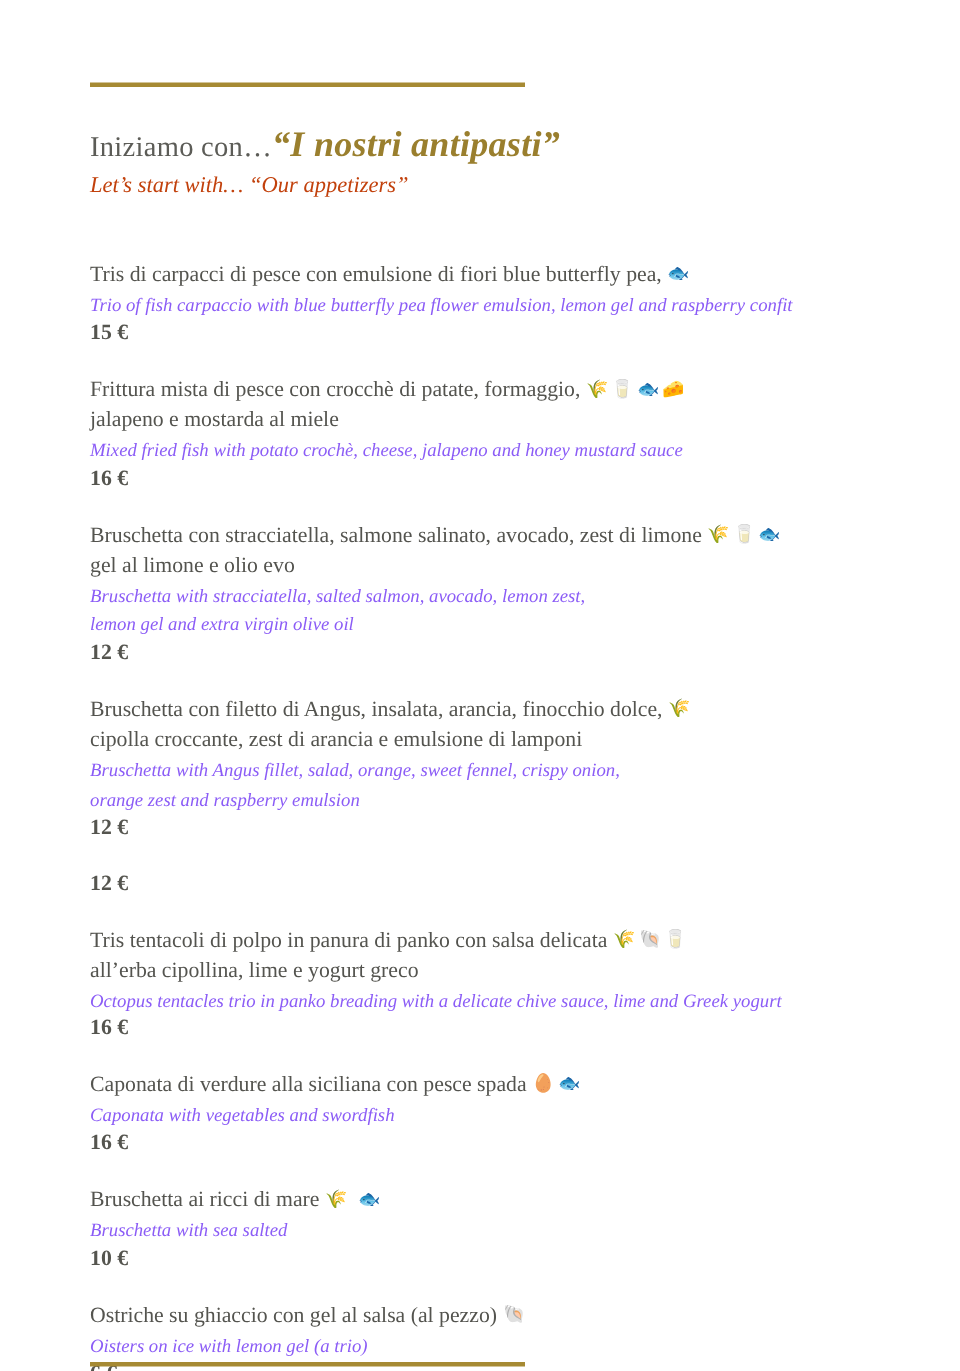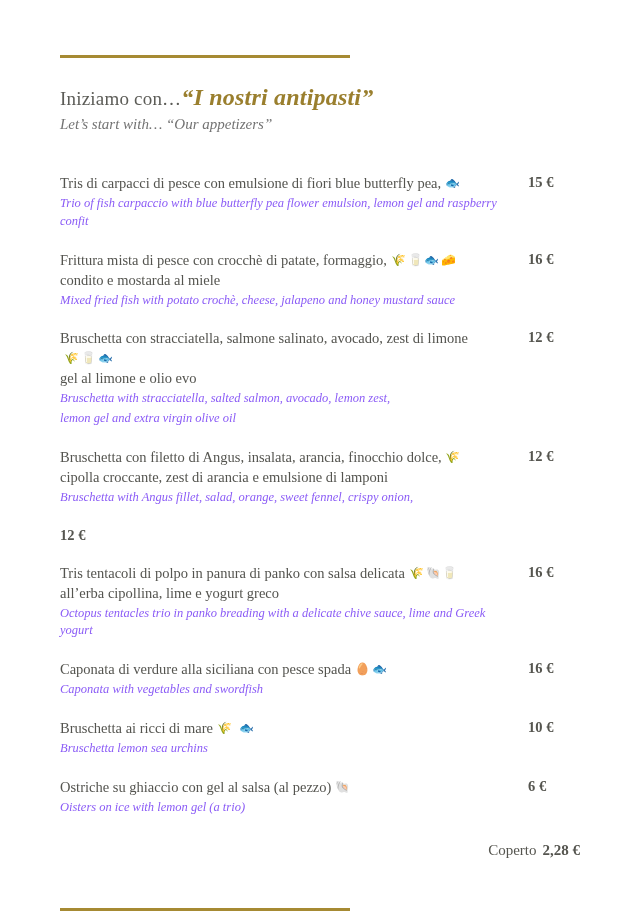--- a/index.html
+++ b/index.html
@@ -48,35 +48,36 @@
   }
   .header-it .accent {
     font-weight: bold;
     font-style: italic;
     color: #9a7f2e;
     font-size: 24px;
   }
   .header-en {
     font-style: italic;
     font-size: 15px;
-    color: #737373;
+    color: #c2410c;
     margin-top: 5px;
   }
 
   .items {
     margin-top: 40px;
   }
 
   .item {
     margin-bottom: 19px;
   }
   .item-row {
     display: flex;
     align-items: flex-start;
     justify-content: space-between;
+    flex-direction: column;
   }
   .item-left {
     flex: 1 1 auto;
     padding-right: 10px;
   }
   .name-it {
     font-size: 14.5px;
     color: #54544f;
     line-height: 1.38;
   }
@@ -138,21 +139,21 @@
           <div class="name-en">Trio of fish carpaccio with blue butterfly pea flower emulsion, lemon gel and raspberry confit</div>
         </div>
         <div class="price">15 €</div>
       </div>
     </div>
 
     <div class="item">
       <div class="item-row">
         <div class="item-left">
           <div class="name-it"><span>Frittura mista di pesce con crocchè di patate, formaggio,</span><span class="allergens">🌾🥛🐟🧀</span></div>
-          <div class="name-it">condito e mostarda al miele</div>
+          <div class="name-it">jalapeno e mostarda al miele</div>
           <div class="name-en">Mixed fried fish with potato crochè, cheese, jalapeno and honey mustard sauce</div>
         </div>
         <div class="price">16 €</div>
       </div>
     </div>
 
     <div class="item">
       <div class="item-row">
         <div class="item-left">
           <div class="name-it"><span>Bruschetta con stracciatella, salmone salinato, avocado, zest di limone</span><span class="allergens">🌾🥛🐟</span></div>
@@ -163,20 +164,21 @@
         <div class="price">12 €</div>
       </div>
     </div>
 
     <div class="item">
       <div class="item-row">
         <div class="item-left">
           <div class="name-it"><span>Bruschetta con filetto di Angus, insalata, arancia, finocchio dolce,</span><span class="allergens">🌾</span></div>
           <div class="name-it">cipolla croccante, zest di arancia e emulsione di lamponi</div>
           <div class="name-en">Bruschetta with Angus fillet, salad, orange, sweet fennel, crispy onion,</div>
+          <div class="name-en">orange zest and raspberry emulsion</div>
         </div>
         <div class="price">12 €</div>
       </div>
     </div>
 
     <div class="item">
       <div class="item-row">
         <div class="price">12 €</div>
       </div>
     </div>
@@ -199,21 +201,21 @@
           <div class="name-en">Caponata with vegetables and swordfish</div>
         </div>
         <div class="price">16 €</div>
       </div>
     </div>
 
     <div class="item">
       <div class="item-row">
         <div class="item-left">
           <div class="name-it"><span>Bruschetta ai ricci di mare</span><span class="allergens">🌾  🐟</span></div>
-          <div class="name-en">Bruschetta lemon sea urchins</div>
+          <div class="name-en">Bruschetta with sea salted</div>
         </div>
         <div class="price">10 €</div>
       </div>
     </div>
 
     <div class="item">
       <div class="item-row">
         <div class="item-left">
           <div class="name-it"><span>Ostriche su ghiaccio con gel al salsa (al pezzo)</span><span class="allergens">🐚</span></div>
           <div class="name-en">Oisters on ice with lemon gel (a trio)</div>

